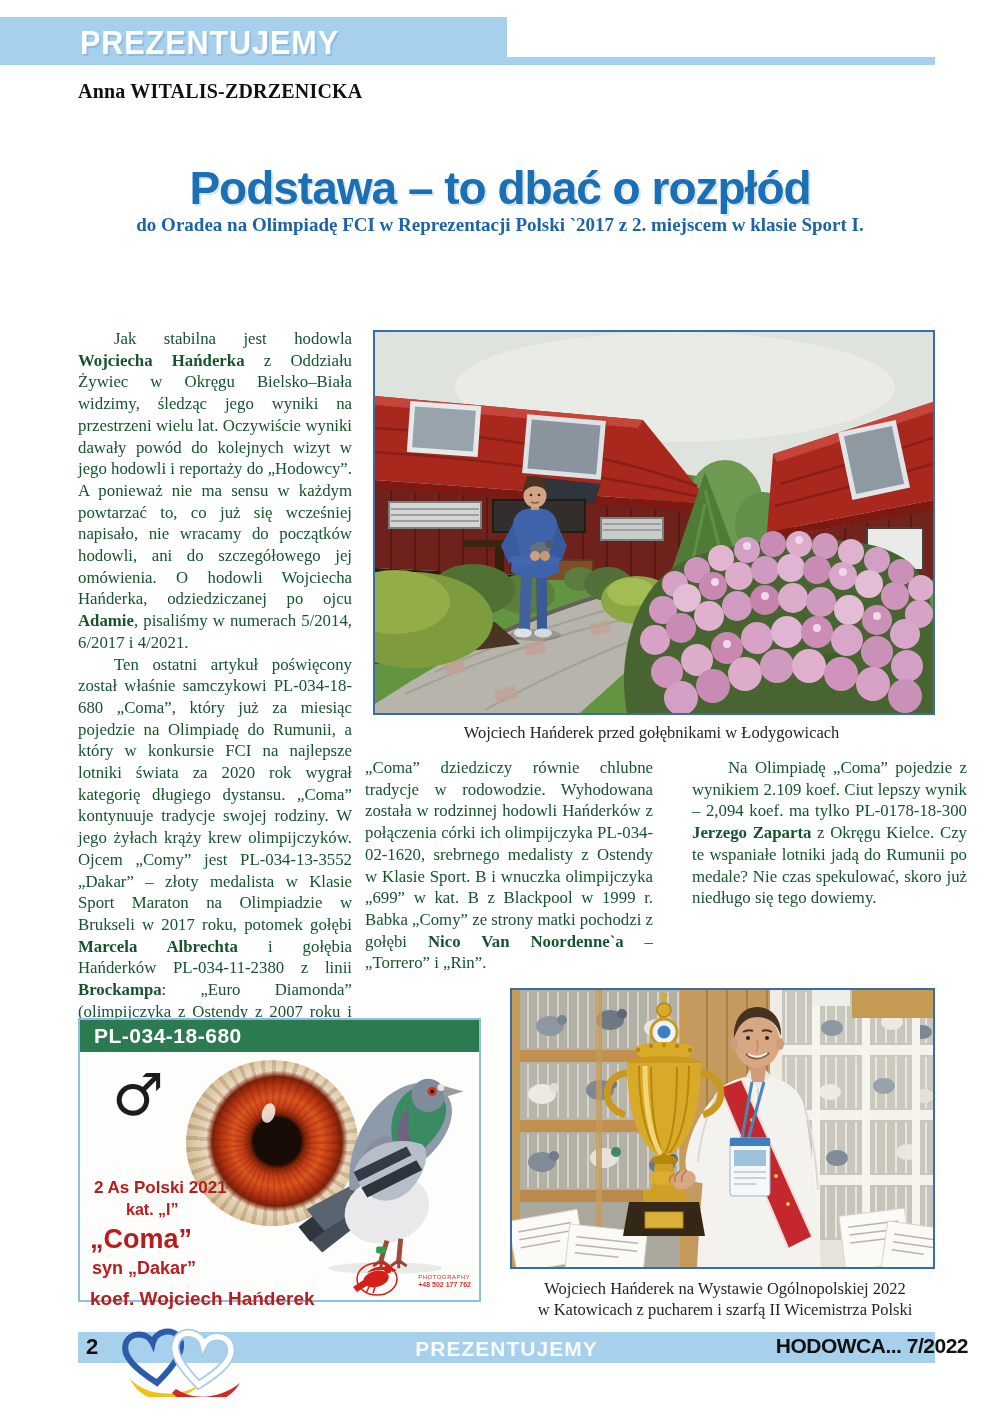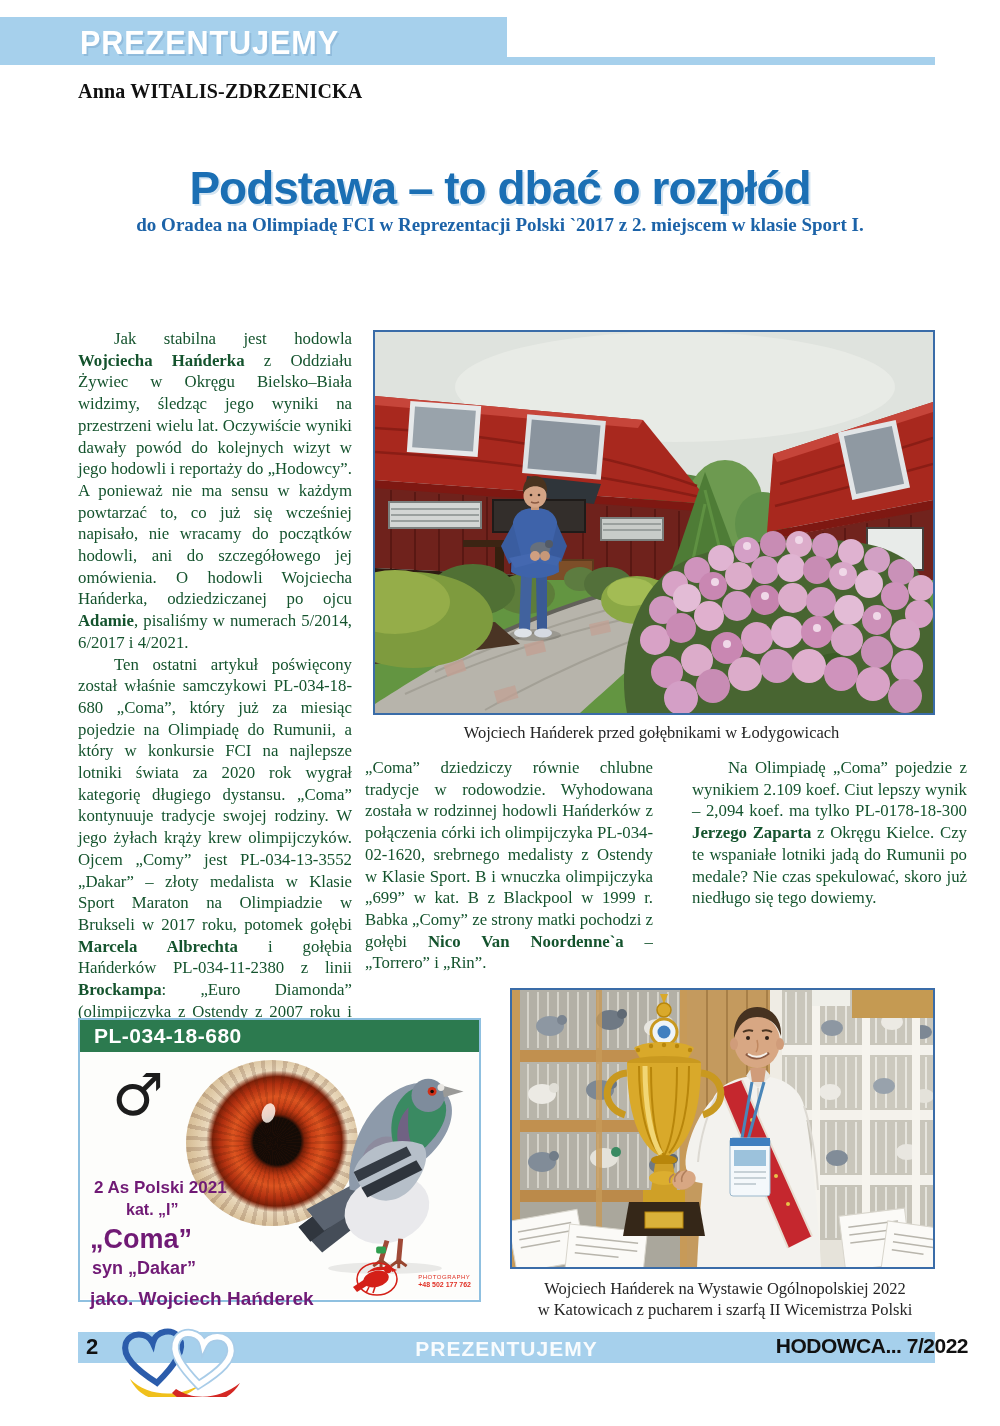--- a/index.html
+++ b/index.html
@@ -44,21 +44,21 @@
   .male-symbol{position:absolute;left:32px;top:14px;font-family:"DejaVu Sans",sans-serif;
         font-size:58px;font-weight:bold;color:#1c1c1c;line-height:1;}
   .eye{position:absolute;left:106px;top:8px;width:172px;height:166px;border-radius:50%;
         background:radial-gradient(circle at 53% 49%, #140b06 0%, #140b06 19%, #7e2008 22%,
           #c43c14 28%, #dd5420 36%, #b23010 46%, #7e2008 52%, #ead9bd 57%, #dcc5a0 68%,
           #cbae84 80%, #b8946a 92%, #ab875c 100%);}
   .eye-tex{position:absolute;left:0;top:0;width:100%;height:100%;border-radius:50%;
         background:repeating-conic-gradient(rgba(70,25,6,.16) 0 3deg, rgba(255,255,255,0) 3deg 8deg);}
   .eye-hl{position:absolute;left:44%;top:26%;width:13px;height:20px;border-radius:50%;
         background:rgba(255,244,235,.85);transform:rotate(18deg);}
-  .card-text{position:absolute;font-family:"Liberation Sans",sans-serif;font-weight:bold;color:#701a75;}
+  .card-text{position:absolute;font-family:"Liberation Sans",sans-serif;font-weight:bold;color:#b91c1c;}
   .award1{left:14px;top:126px;font-size:17px;}
   .award2{left:46px;top:149px;font-size:16px;}
   .pname{left:10px;top:172px;font-size:27px;}
   .plineage{left:12px;top:206px;font-size:18px;}
   .porigin{left:10px;top:236px;font-size:19px;}
   .photog{position:absolute;right:6px;bottom:2px;width:152px;height:40px;}
   .photog-txt{position:absolute;right:2px;bottom:8px;color:#e03024;font-family:"Liberation Sans",sans-serif;
         text-align:left;line-height:8px;}
   .photog-txt .l1{font-size:6px;letter-spacing:.5px;}
   .photog-txt .l2{font-size:7px;font-weight:bold;}
@@ -290,21 +290,21 @@
         <polygon points="66,128 122,100 128,110 72,138" fill="#2e343c"></polygon>
         <polygon points="58,112 112,86 117,95 63,122" fill="#343b44"></polygon>
         <path d="M92,182 L86,202 M106,180 L104,202" stroke="#a04a38" stroke-width="5" fill="none"></path>
         <path d="M86,202 l-8,6 M86,202 l0,8 M86,202 l8,6 M104,202 l-8,6 M104,202 l0,8 M104,202 l8,6" stroke="#98462f" stroke-width="3" fill="none"></path>
         <rect x="81" y="188" width="10" height="7" rx="2" fill="#2f9e4e"></rect>
       </svg>
       <div class="card-text award1">2 As Polski 2021</div>
       <div class="card-text award2">kat. „I”</div>
       <div class="card-text pname">„Coma”</div>
       <div class="card-text plineage">syn „Dakar”</div>
-      <div class="card-text porigin">jako. Wojciech Hańderek</div>
+      <div class="card-text porigin">koef. Wojciech Hańderek</div>
       <div class="photog">
         <svg viewBox="0 0 60 40" width="60" height="40" style="position:absolute;left:28px;top:0;">
           <ellipse cx="28" cy="22" rx="20" ry="16" fill="none" stroke="#d42018" stroke-width="1.6"></ellipse>
           <polygon points="4,30 16,22 19,28 8,35" fill="#d42018"></polygon>
           <ellipse cx="27" cy="22" rx="13" ry="8" fill="#d42018" transform="rotate(-14 27 22)"></ellipse>
           <path d="M18,16 C24,8 38,8 42,14 C34,12 24,13 18,16 Z" fill="#d42018"></path>
           <circle cx="39" cy="12" r="4.2" fill="#d42018"></circle>
           <polygon points="43,11 48,13 43,15" fill="#d42018"></polygon>
           <path d="M20,30 l-3,6 M26,30 l-2,6" stroke="#d42018" stroke-width="1.6"></path>
         </svg>

